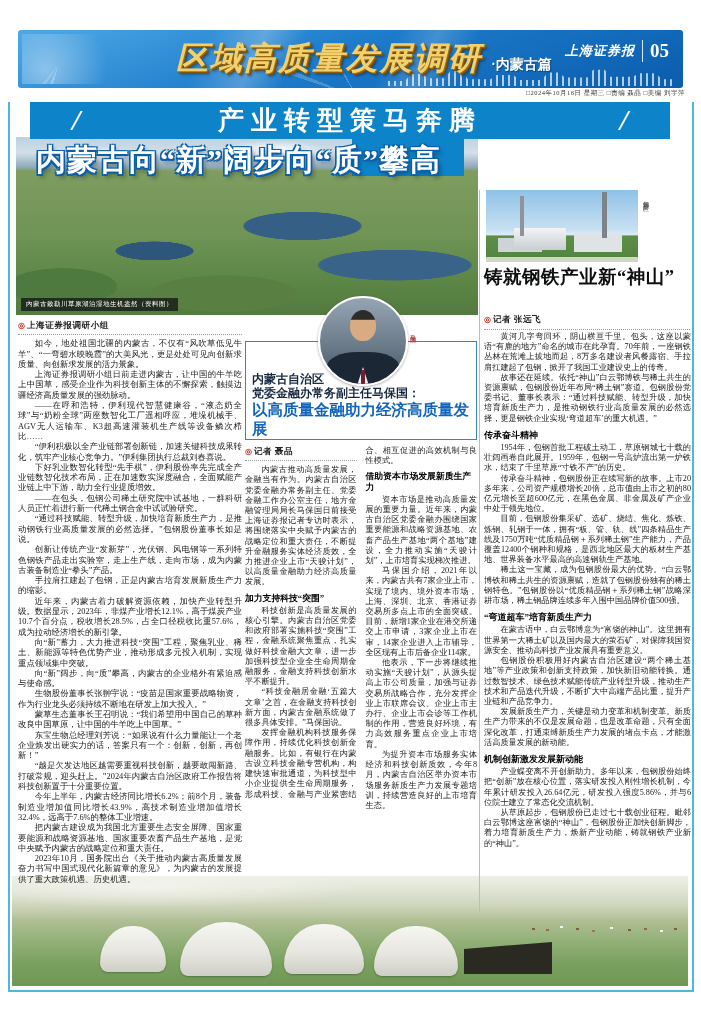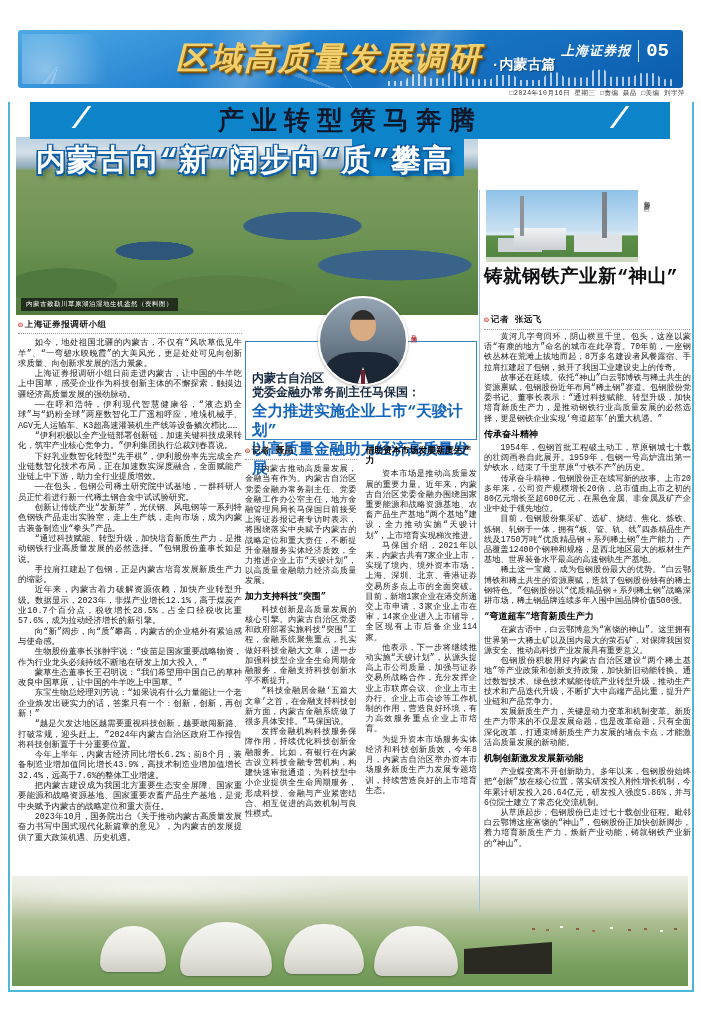--- a/index.html
+++ b/index.html
@@ -1,17 +1,17 @@
 <!DOCTYPE html>
 <html><head>
 <meta charset="utf-8">
 <style>
   html,body{margin:0;padding:0;background:#fff;}
   .page{position:relative;width:701px;height:1024px;background:#fff;overflow:hidden;
-        font-family:Liberation Mono, monospace;color:#1a1a1a;}
+        font-family:Liberation Serif, serif;color:#1a1a1a;}
 
   
   .masthead{position:absolute;left:18px;top:30px;width:665px;height:58px;border-radius:3px;
             background:linear-gradient(160deg,#4fa9e6 0%,#1d7ccb 45%,#0b5cad 100%);overflow:hidden;}
   .masthead::before{content:'';position:absolute;inset:0;
             background:linear-gradient(115deg,transparent 28%,rgba(255,255,255,.25) 36%,transparent 42%,
             transparent 55%,rgba(255,255,255,.18) 61%,transparent 67%);}
   .tech-glow{position:absolute;left:4px;top:4px;width:130px;height:50px;opacity:.75;
             background:radial-gradient(circle at 18% 72%,rgba(255,255,255,.55),transparent 55%),
             conic-gradient(from 195deg at 28% 62%,rgba(255,255,255,.35) 0 9deg,transparent 9deg 18deg,
@@ -31,21 +31,21 @@
   .paper-name{font-size:13px;font-weight:700;letter-spacing:1px;font-style:italic;}
   .paper-num{font-size:19px;font-weight:700;border-left:1px solid rgba(255,255,255,.85);padding-left:7px;margin-left:7px;}
   .dateline{position:absolute;right:16px;top:89px;font-size:6.5px;color:#333;letter-spacing:.5px;}
 
   
   .frame{position:absolute;left:8px;top:102px;width:682px;height:888px;border:2px solid #4cb8da;border-top:none;z-index:0;}
 
   
   .headline-band{position:absolute;left:30px;top:102px;width:640px;height:37px;background:#0d84c9;z-index:2;
             display:flex;align-items:center;justify-content:center;}
-  .headline-l1{font-size:26px;font-weight:900;color:#0f172a;letter-spacing:7px;}
+  .headline-l1{font-size:26px;font-weight:900;color:#ffffff;letter-spacing:7px;}
   .slash{position:absolute;top:1px;font-size:30px;font-weight:700;color:#fff;font-style:italic;}
   .slash.left{left:42px;} .slash.right{right:42px;}
   .band-patch{position:absolute;left:352px;top:139px;width:112px;height:37px;background:#0d84c9;z-index:2;}
   .headline-l2{position:absolute;left:36px;top:140px;z-index:3;font-size:30px;font-weight:900;color:#fff;
             letter-spacing:1px;white-space:nowrap;
             text-shadow:-1.5px -1.5px 0 #0d5fa8,1.5px -1.5px 0 #0d5fa8,-1.5px 1.5px 0 #0d5fa8,1.5px 1.5px 0 #0d5fa8,3px 4px 4px rgba(0,0,0,.35);}
 
   
   .main-photo{position:absolute;left:16px;top:137px;width:462px;height:178px;z-index:1;
       background:
@@ -167,39 +167,39 @@
       <span class="byline-marker">◎</span>
       <span class="byline-text">上海证券报调研小组</span>
     </div>
     <div>
         <p class="para">如今，地处祖国北疆的内蒙古，不仅有“风吹草低见牛羊”、“一弯碧水映晚霞”的大美风光，更是处处可见向创新求质量、向创新求发展的活力景象。</p>
         <p class="para">上海证券报调研小组日前走进内蒙古，让中国的牛羊吃上中国草，感受企业作为科技创新主体的不懈探索，触摸边疆经济高质量发展的强劲脉动。</p>
         <p class="para">——在呼和浩特，伊利现代智慧健康谷，“液态奶全球”与“奶粉全球”两座数智化工厂遥相呼应，堆垛机械手、AGV无人运输车、K3超高速灌装机生产线等设备鳞次栉比……</p>
         <p class="para">“伊利积极以全产业链部署创新链，加速关键科技成果转化，筑牢产业核心竞争力。”伊利集团执行总裁刘春喜说。</p>
         <p class="para">下好乳业数智化转型“先手棋”，伊利股份率先完成全产业链数智化技术布局，正在加速数实深度融合，全面赋能产业链上中下游，助力全行业提质增效。</p>
         <p class="para">——在包头，包钢公司稀土研究院中试基地，一群科研人员正忙着进行新一代稀土钢合金中试试验研究。</p>
+        <p class="para">“通过科技赋能、转型升级，加快培育新质生产力，是推动钢铁行业高质量发展的必然选择。”包钢股份董事长如是说。</p>
         <p class="para">创新让传统产业“发新芽”，光伏钢、风电钢等一系列特色钢铁产品走出实验室，走上生产线，走向市场，成为内蒙古装备制造业“拳头”产品。</p>
-        <p class="para">“通过科技赋能、转型升级，加快培育新质生产力，是推动钢铁行业高质量发展的必然选择。”包钢股份董事长如是说。</p>
         <p class="para">手拉肩扛建起了包钢，正是内蒙古培育发展新质生产力的缩影。</p>
         <p class="para">近年来，内蒙古着力破解资源依赖，加快产业转型升级。数据显示，2023年，非煤产业增长12.1%，高于煤炭产业10.7个百分点，税收增长28.5%，占全口径税收比重57.6%，成为拉动经济增长的新引擎。</p>
+        <p class="para">向“新”蓄力，大力推进科技“突围”工程，聚焦乳业、稀土、新能源等特色优势产业，推动形成多元投入机制，实现重点领域集中突破。</p>
         <p class="para">向“新”阔步，向“质”攀高，内蒙古的企业格外有紧迫感与使命感。</p>
         <p class="para">生物股份董事长张翀宇说：“疫苗是国家重要战略物资，作为行业龙头必须持续不断地在研发上加大投入。”</p>
         <p class="para">蒙草生态董事长王召明说：“我们希望用中国自己的草种改良中国草原，让中国的牛羊吃上中国草。”</p>
         <p class="para">东宝生物总经理刘芳说：“如果说有什么力量能让一个老企业焕发出硬实力的话，答案只有一个：创新，创新，再创新！”</p>
         <p class="para">“越是欠发达地区越需要重视科技创新，越要敢闯新路、打破常规，迎头赶上。”2024年内蒙古自治区政府工作报告将科技创新置于十分重要位置。</p>
         <p class="para">今年上半年，内蒙古经济同比增长6.2%；前8个月，装备制造业增加值同比增长43.9%，高技术制造业增加值增长32.4%，远高于7.6%的整体工业增速。</p>
         <p class="para">把内蒙古建设成为我国北方重要生态安全屏障、国家重要能源和战略资源基地、国家重要农畜产品生产基地，是党中央赋予内蒙古的战略定位和重大责任。</p>
         <p class="para">2023年10月，国务院出台《关于推动内蒙古高质量发展奋力书写中国式现代化新篇章的意见》，为内蒙古的发展提供了重大政策机遇、历史机遇。</p>
       </div>
   </div>
 
   <div class="feature-box">
     <p class="feature-h-small">内蒙古自治区</p>
     <p class="feature-h-small">党委金融办常务副主任马保国：</p>
-    <p class="feature-h-blue first">全力推进实施企业上市“天骏计划”</p>
     <p class="feature-h-blue">以高质量金融助力经济高质量发展</p>
   </div>
   <div class="portrait">
     <span class="head"></span>
     <span class="torso"></span>
     <span class="shirt"></span>
     <span class="tie"></span>
   </div>
   <div class="portrait-caption">马保国</div>
 

